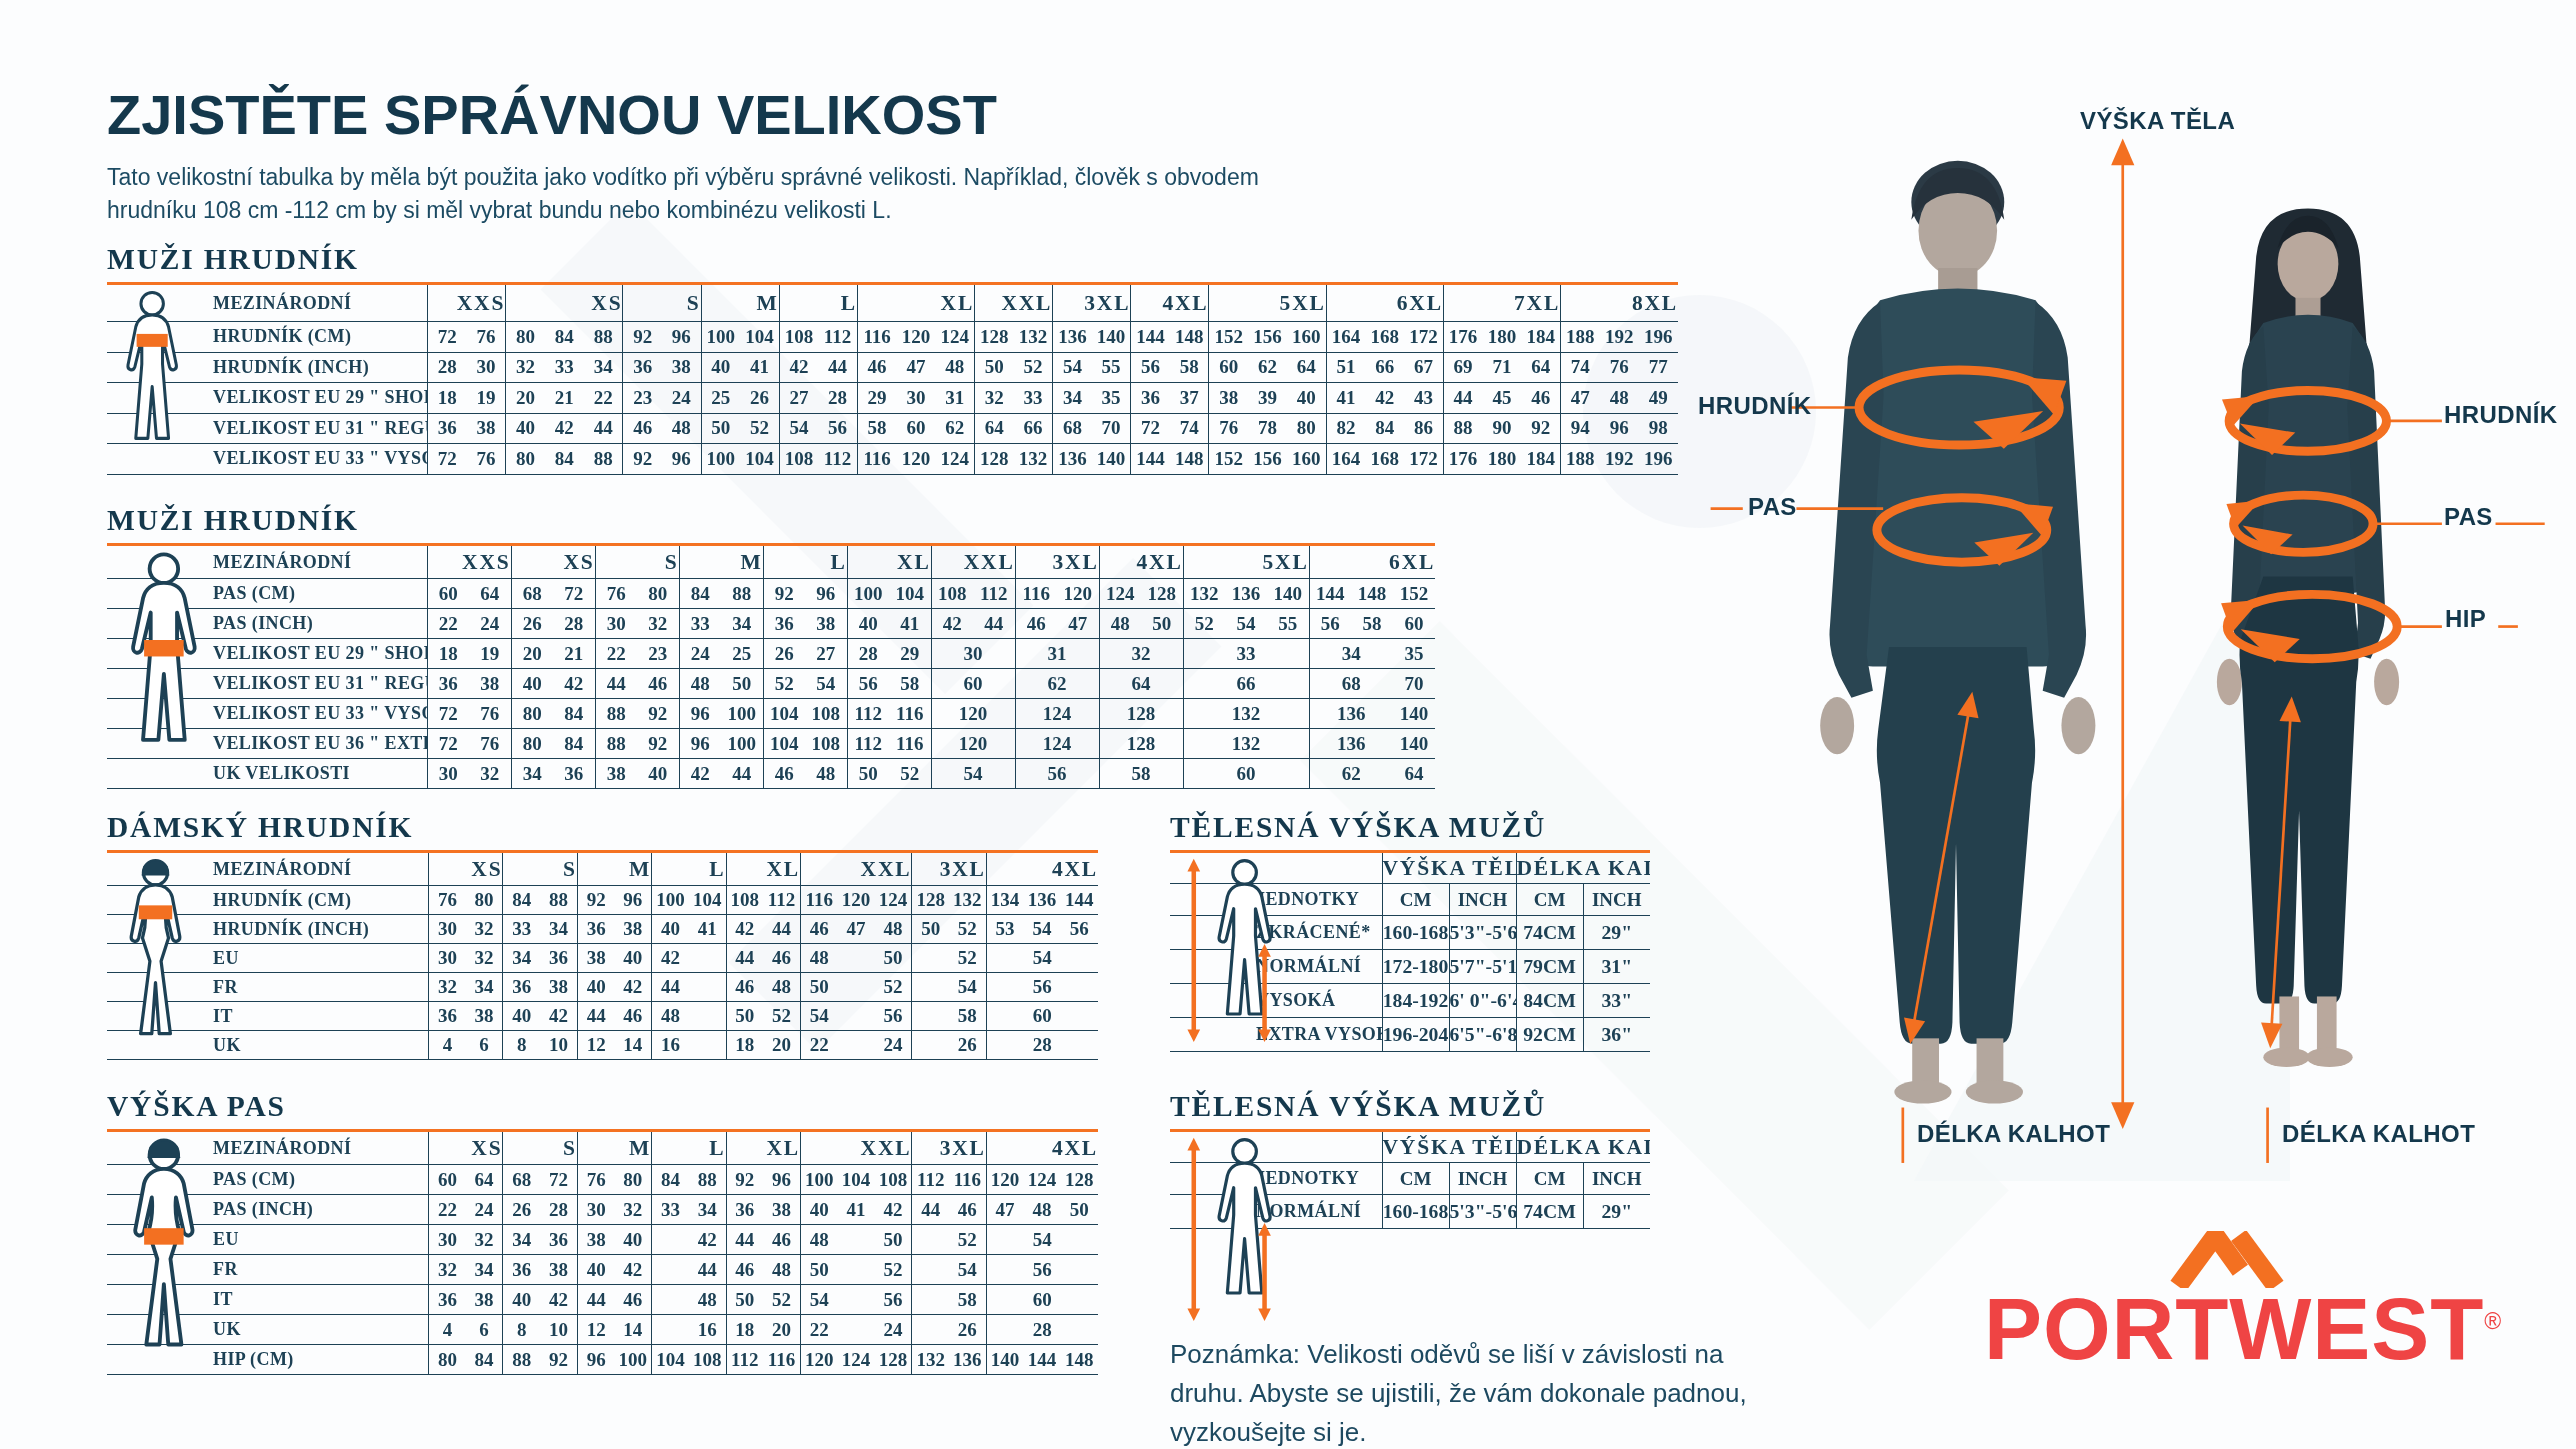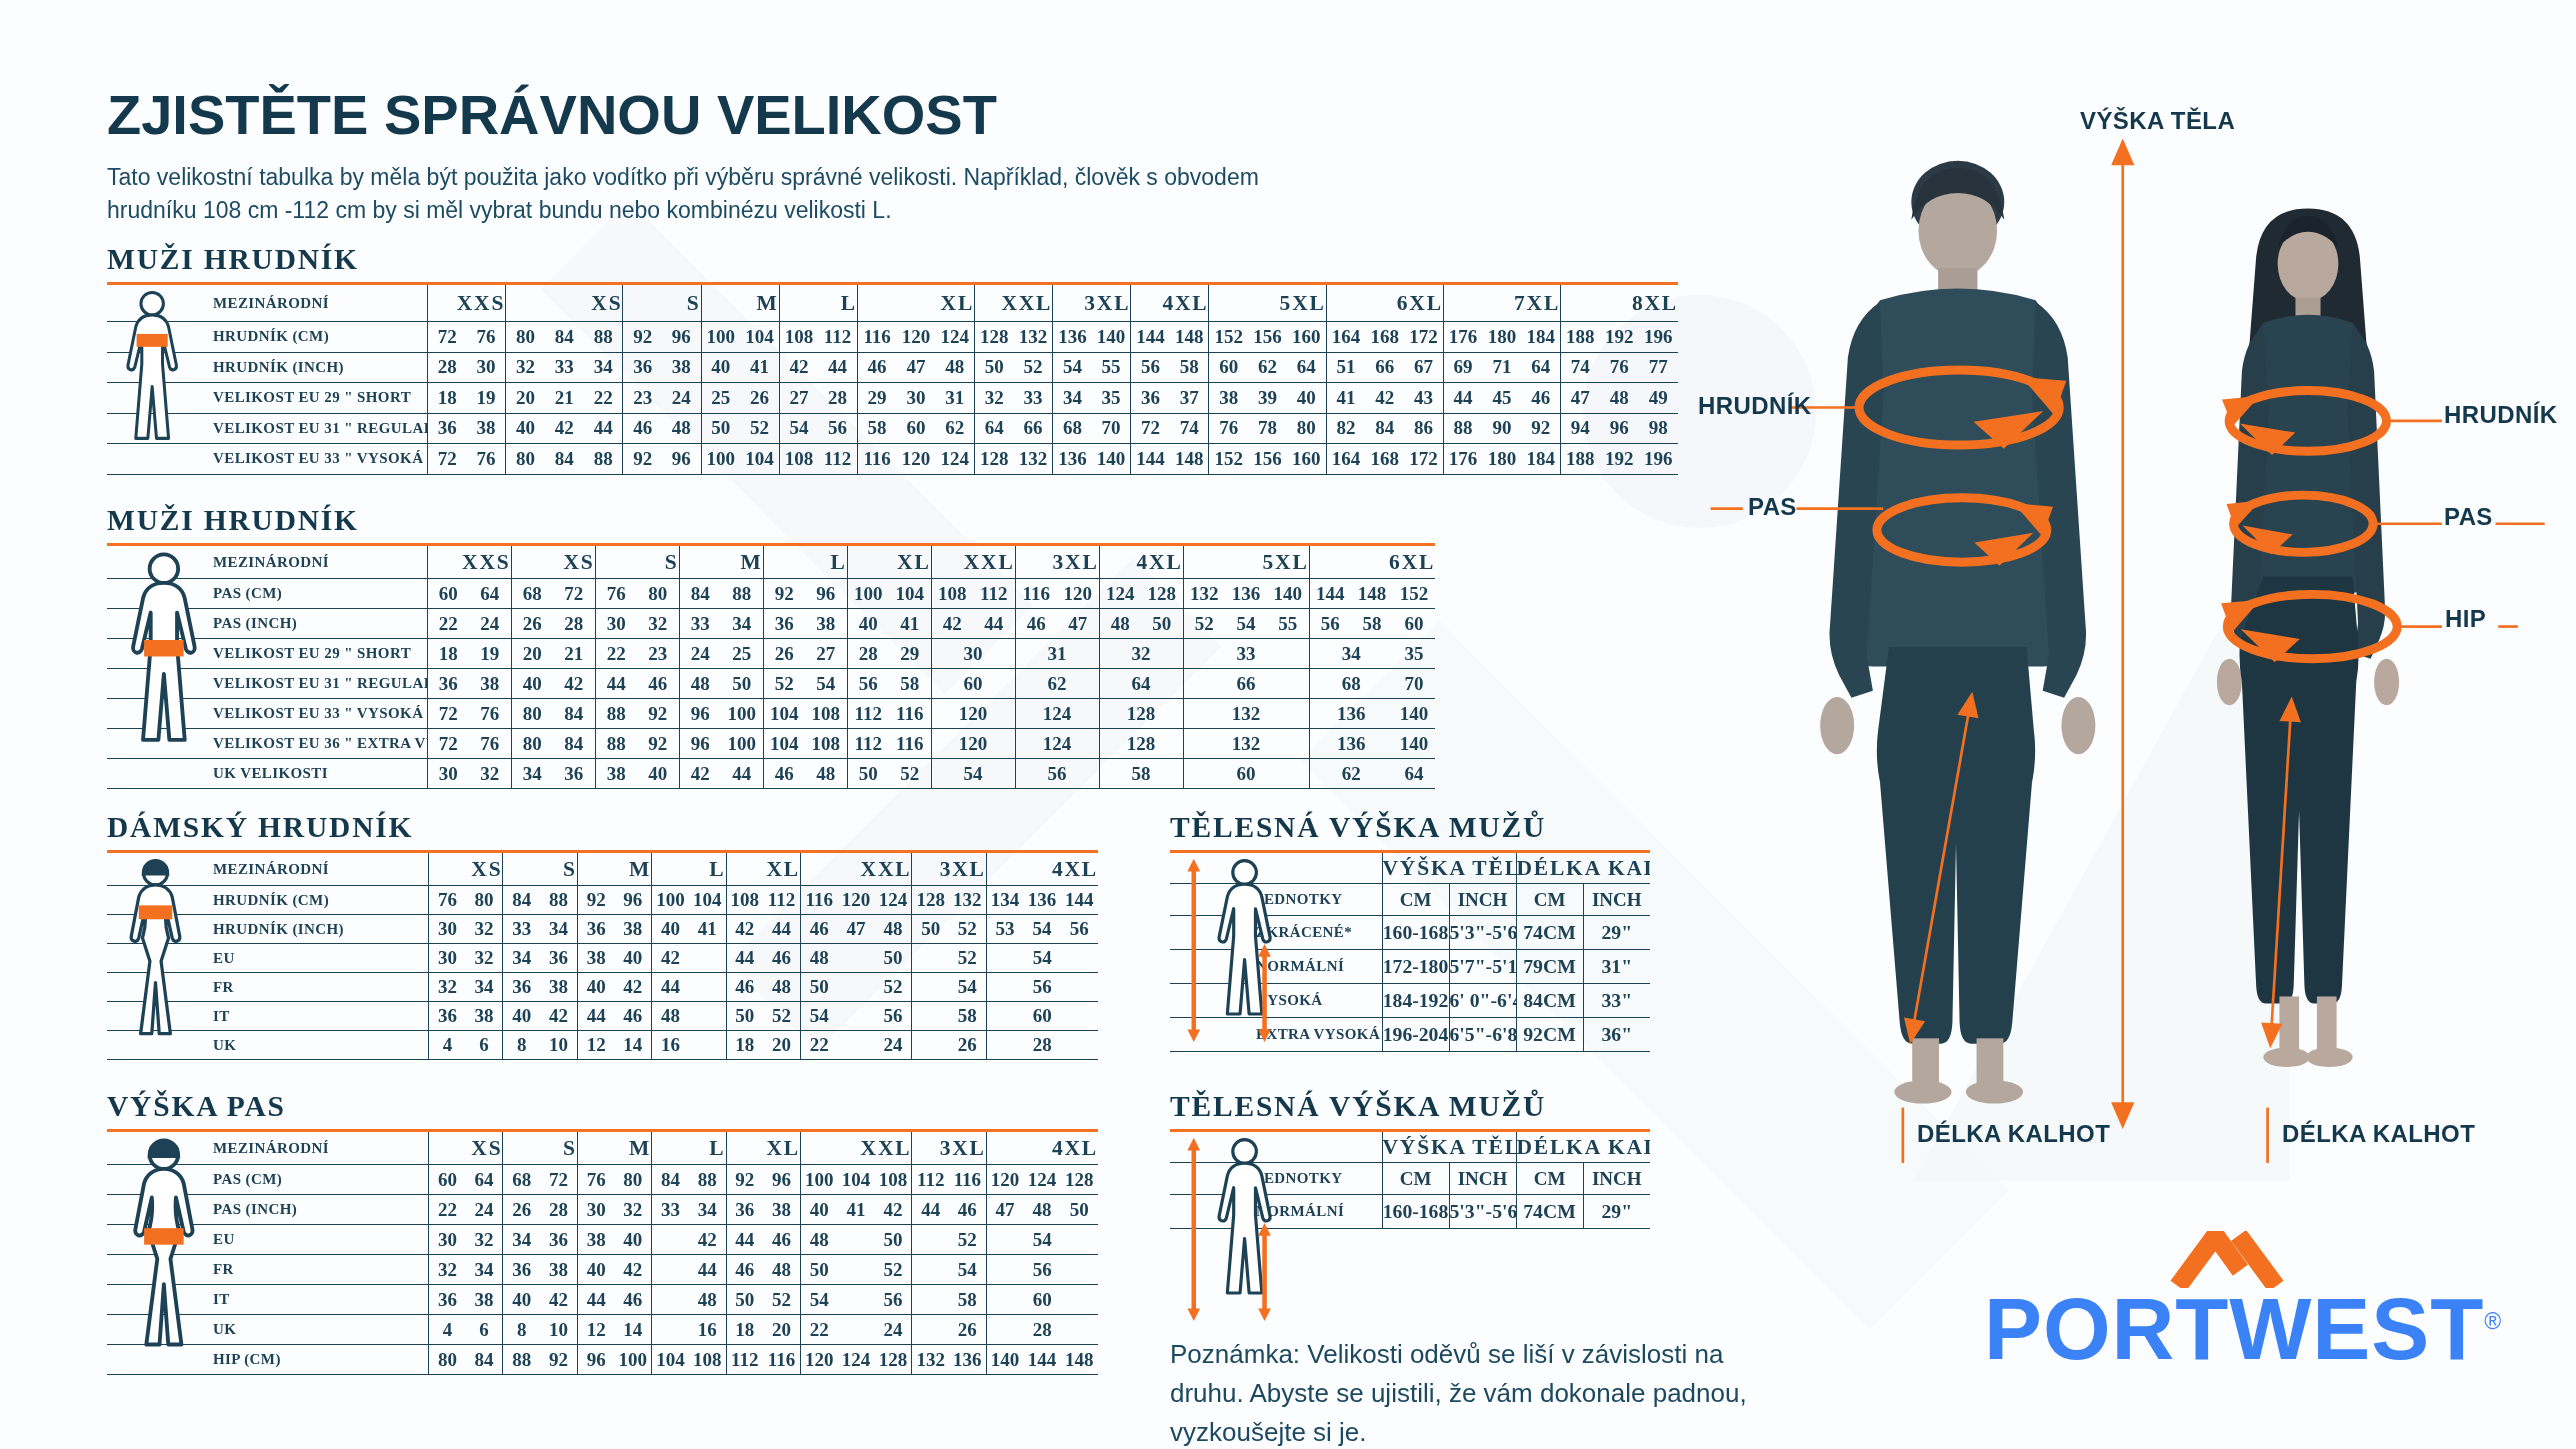--- a/index.html
+++ b/index.html
@@ -15,21 +15,21 @@
   
   .sec{position:absolute;font-family:Liberation Serif, serif;}
   .sec h2{margin:0;height:39px;font-size:29.5px;font-weight:bold;color:#14384c;letter-spacing:1.8px;}
   .tbl{position:relative;}
   .tbl table{border-collapse:collapse;table-layout:fixed;width:100%;border-top:3.6px solid #f47222;}
   .tbl th,.tbl td{padding:0;font-weight:bold;color:#1d4155;border-bottom:1.8px solid #1d4155;
                   overflow:hidden;white-space:nowrap;}
   .tbl td{font-size:19px;text-align:center;}
   .tbl th.grp{font-size:21.5px;letter-spacing:1.8px;text-align:right;}
   .tbl th.unit{font-size:19px;text-align:center;}
-  .tbl th.lblh,.tbl th.rlab{text-align:left;padding-left:106px;font-size:15px;letter-spacing:0.4px;}
+  .tbl th.lblh,.tbl th.rlab{text-align:left;padding-left:106px;font-size:18px;letter-spacing:0.4px;}
   .units th.lblh,.units th.rlab{padding-left:86px;}
   .gd{border-left:1.8px solid #1d4155;}
   .s1{left:107px;top:243px;width:1571px;}
   .s2{left:107px;top:504px;width:1324px;}
   .s3{left:107px;top:811px;width:991px;}
   .s4{left:107px;top:1090px;width:991px;}
   .s5{left:1170px;top:811px;width:480px;}
   .s6{left:1170px;top:1090px;width:480px;}
   .s1 td,.s1 tbody th{height:29.5px;} .s1 thead th{height:36px;}
   .s2 td,.s2 tbody th{height:29px;} .s2 thead th{height:32px;}
@@ -37,21 +37,21 @@
   .s4 td,.s4 tbody th{height:29px;} .s4 thead th{height:32px;}
   .s5 td,.s5 tbody th{height:33px;} .s5 thead tr.r1 th{height:30px;} .s5 thead tr.r2 th{height:31px;}
   .s6 td,.s6 tbody th{height:33px;} .s6 thead tr.r1 th{height:30px;} .s6 thead tr.r2 th{height:31px;}
   .s5 td,.s6 td{font-size:19.7px;}
   .fig{position:absolute;left:1.8px;top:7.2px;z-index:2;pointer-events:none;}
   
   .note{position:absolute;left:1170px;top:1335px;width:617px;font-size:26px;line-height:1.5;color:#1d4960;}
   
   .mlab{position:absolute;font-size:24px;font-weight:bold;color:#14384c;letter-spacing:0.4px;z-index:5;}
   
-  .logo-text{position:absolute;left:1984px;top:1279px;font-size:87px;font-weight:bold;color:#3b82f6;letter-spacing:0.9px;z-index:4;}
+  .logo-text{position:absolute;left:1984px;top:1279px;font-size:87px;font-weight:bold;color:#ef4444;letter-spacing:0.9px;z-index:4;}
   .logo-text sup{font-size:23px;font-weight:normal;}
   .fig-layer{position:absolute;z-index:1;}
   .overlay{position:absolute;left:1682px;top:81px;z-index:3;pointer-events:none;}
   .oe{fill:none;stroke:#f37021;stroke-width:10;}
   .of{fill:#f37021;}
   .ol{stroke:#f37021;stroke-width:3;}
 </style>
 </head>
 <body>
 

